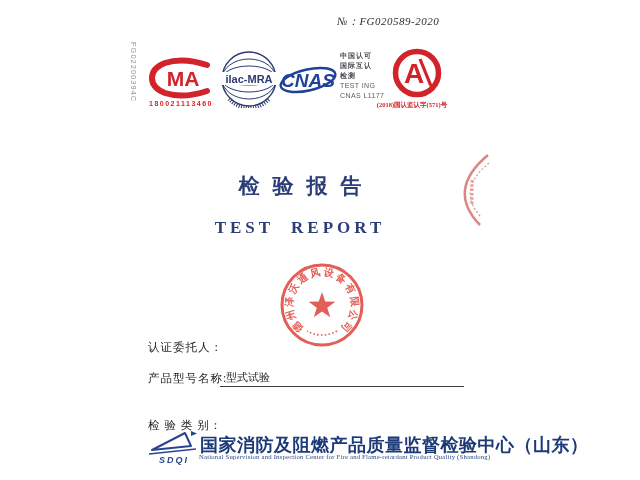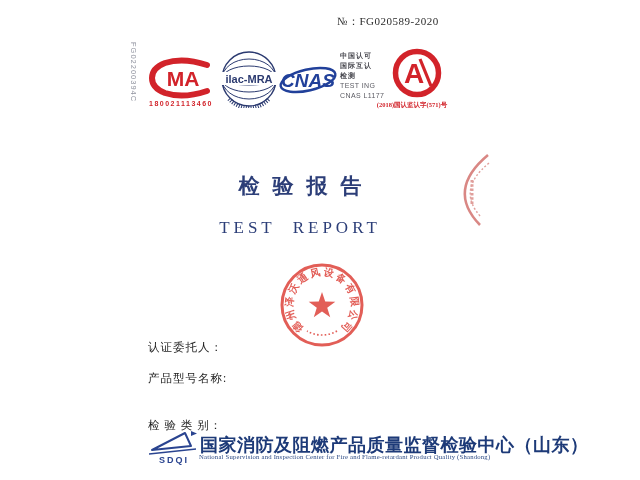--- a/index.html
+++ b/index.html
@@ -1,59 +1,59 @@
 <!DOCTYPE html>
 <html><head>
 <meta charset="utf-8">
 <style>
   html,body{margin:0;padding:0;}
   body{width:640px;height:480px;background:#fff;overflow:hidden;
        font-family:"Liberation Serif",serif;position:relative;}
   .abs{position:absolute;}
 
   
-  .report-no{left:337px;top:14px;font-size:11px;color:#2b2b2b;letter-spacing:.5px;}
+  .report-no{left:337px;top:14px;font-size:11px;color:#2b2b2b;letter-spacing:.5px;font-style:italic;}
   .side-code{left:129px;top:42px;writing-mode:vertical-rl;font-family:"Liberation Sans",sans-serif;
              font-size:7.5px;color:#8f929e;letter-spacing:1px;}
 
   
   .cma-logo{left:149px;top:56px;}
   .cma-number{left:147px;top:100px;width:68px;text-align:center;font-family:"Liberation Sans",sans-serif;
               font-size:7px;font-weight:bold;color:#d2232a;letter-spacing:1.5px;}
   .ilac-logo{left:220px;top:50px;}
   .cnas-logo{left:278px;top:60px;}
   .cnas-caption{left:340px;top:51px;font-size:7px;line-height:10px;color:#4b4b52;}
   .cnas-caption .cn{font-weight:bold;letter-spacing:1px;}
   .cnas-caption .en{font-family:"Liberation Sans",sans-serif;color:#5a5a62;letter-spacing:.4px;}
   .cal-logo{left:390px;top:46px;}
   .cal-caption{left:362px;top:101px;width:100px;text-align:center;font-size:6.5px;
                color:#d2232a;font-weight:bold;}
 
   
   .title-cn{left:140px;top:172px;width:320px;text-align:center;font-size:21px;font-weight:bold;
             color:#2c3e78;letter-spacing:13px;text-indent:13px;}
-  .title-en{left:140px;top:218px;width:320px;text-align:center;font-size:17px;font-weight:normal;
+  .title-en{left:140px;top:218px;width:320px;text-align:center;font-size:17px;font-weight:bold;
             color:#2c3e78;letter-spacing:4px;word-spacing:9px;}
 
   
   .field-row{left:148px;width:320px;height:18px;}
   .f1{top:294px;} .f2{top:325px;} .f3{top:372px;}
   .field-label{position:absolute;left:0;top:0;font-size:11.5px;color:#1e1e1e;letter-spacing:1px;white-space:pre;margin-top:46px;}
   .field-value{position:absolute;left:72px;top:-2px;width:238px;height:16px;padding-left:6px;
                border-bottom:1px solid #3c3c3c;font-size:11px;color:#1e1e1e;white-space:nowrap;}
 
   
   .company-seal{left:272px;top:255px;color:#dc3a32;opacity:.82;mix-blend-mode:multiply;}
   .seal-char{font-size:10px;font-weight:bold;text-anchor:middle;fill:currentColor;font-family:serif;}
   .partial-seal{left:448px;top:152px;opacity:.8;}
 
   
   .sdqi-logo{left:149px;top:430px;}
   .sdqi-label{left:149px;top:455px;width:50px;text-align:center;font-family:"Liberation Sans",sans-serif;
-              font-weight:bold;font-size:9px;letter-spacing:2px;color:#2a4490;}
+              font-style:italic;font-weight:bold;font-size:9px;letter-spacing:2px;color:#2a4490;}
   .org-cn{left:200px;top:433px;font-size:18px;font-weight:bold;color:#1d3a78;letter-spacing:.5px;}
   .org-en{left:199px;top:453px;font-size:6.7px;color:#2c4a85;letter-spacing:.2px;}
 </style>
 </head>
 <body>
 
 <div>
 
   <div class="abs report-no"><span>№：</span><span>FG020589-2020</span></div>
 
@@ -99,20 +99,21 @@
   <div class="abs title-en">TEST REPORT</div>
 
   <div class="abs field-row f1">
     <span class="field-label">认证委托人：</span>
   </div>
   <div class="abs field-row f2">
     <span class="field-label">产品型号名称:</span>
   </div>
   <div class="abs field-row f3">
     <span class="field-label">检 验 类 别：</span>
+    <span class="field-value">型式试验</span>
   </div>
 
   <svg class="abs company-seal" width="100" height="100" viewBox="0 0 100 100">
     <circle cx="50" cy="50" r="40" fill="none" stroke="currentColor" stroke-width="3"></circle>
     <g id="seal-chars">
         <text x="50" y="20.5" transform="rotate(-132 50 50)" class="seal-char">德</text>
         <text x="50" y="20.5" transform="rotate(-108 50 50)" class="seal-char">州</text>
         <text x="50" y="20.5" transform="rotate(-84 50 50)" class="seal-char">泽</text>
         <text x="50" y="20.5" transform="rotate(-60 50 50)" class="seal-char">沃</text>
         <text x="50" y="20.5" transform="rotate(-36 50 50)" class="seal-char">通</text>

